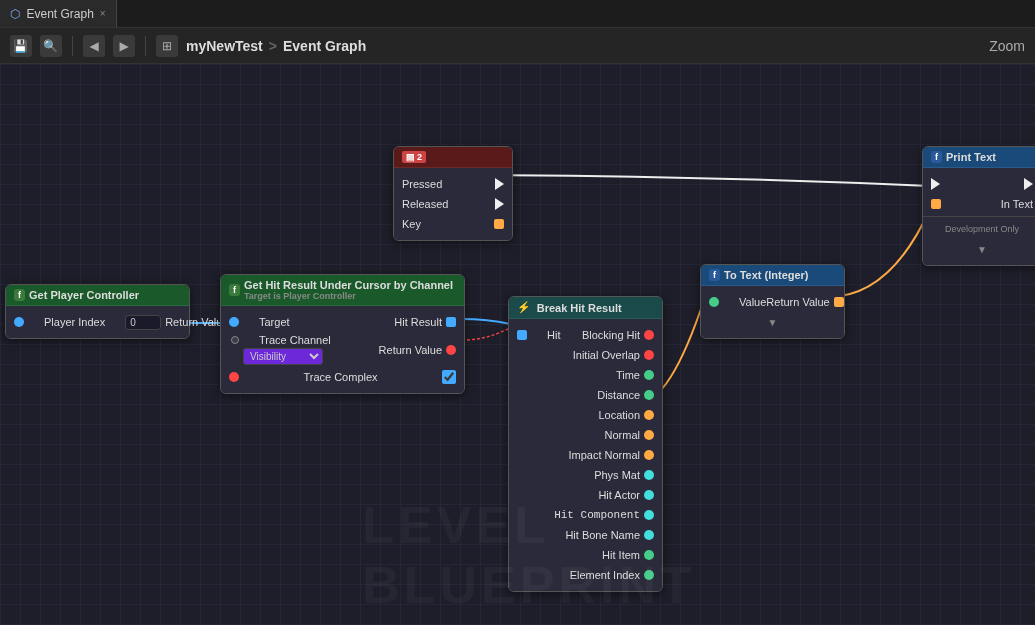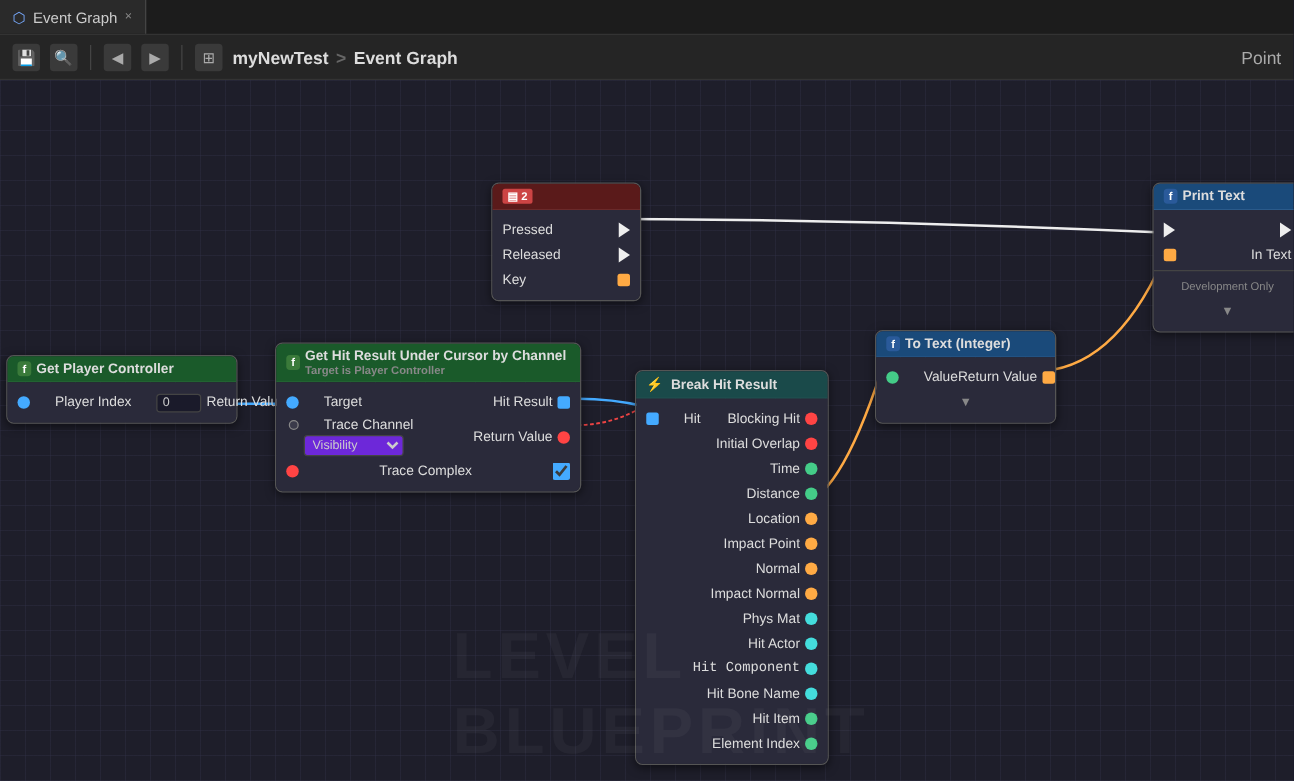--- a/index.html
+++ b/index.html
@@ -235,21 +235,21 @@
   <div class="toolbar-sep"></div>
   <div class="toolbar-icon">◀</div>
   <div class="toolbar-icon">▶</div>
   <div class="toolbar-sep"></div>
   <div class="toolbar-icon">⊞</div>
   <div class="breadcrumb">
     <span>myNewTest</span>
     <span class="arrow">&gt;</span>
     <span>Event Graph</span>
   </div>
-  <span class="zoom-label">Point</span>
+  <span class="zoom-label">Zoom</span>
 </div>
 
 <div class="graph-canvas">
 
   <svg class="connector-svg">
 
     <path d="M 452 111 Q 680 111 930 122" stroke="#eee" stroke-width="2" fill="none"></path>
 
     <path d="M 175 259 Q 200 259 228 259" stroke="#4af" stroke-width="2" fill="none"></path>
 
@@ -402,24 +402,20 @@
       </div>
       <div class="bp-row" style="justify-content:flex-end;">
         <span class="bp-label">Distance</span>
         <span class="bp-pin green"></span>
       </div>
       <div class="bp-row" style="justify-content:flex-end;">
         <span class="bp-label">Location</span>
         <span class="bp-pin yellow"></span>
       </div>
       <div class="bp-row" style="justify-content:flex-end;">
-        <span class="bp-label">Impact Point</span>
-        <span class="bp-pin yellow"></span>
-      </div>
-      <div class="bp-row" style="justify-content:flex-end;">
         <span class="bp-label">Normal</span>
         <span class="bp-pin yellow"></span>
       </div>
       <div class="bp-row" style="justify-content:flex-end;">
         <span class="bp-label">Impact Normal</span>
         <span class="bp-pin yellow"></span>
       </div>
       <div class="bp-row" style="justify-content:flex-end;">
         <span class="bp-label">Phys Mat</span>
         <span class="bp-pin cyan"></span>

